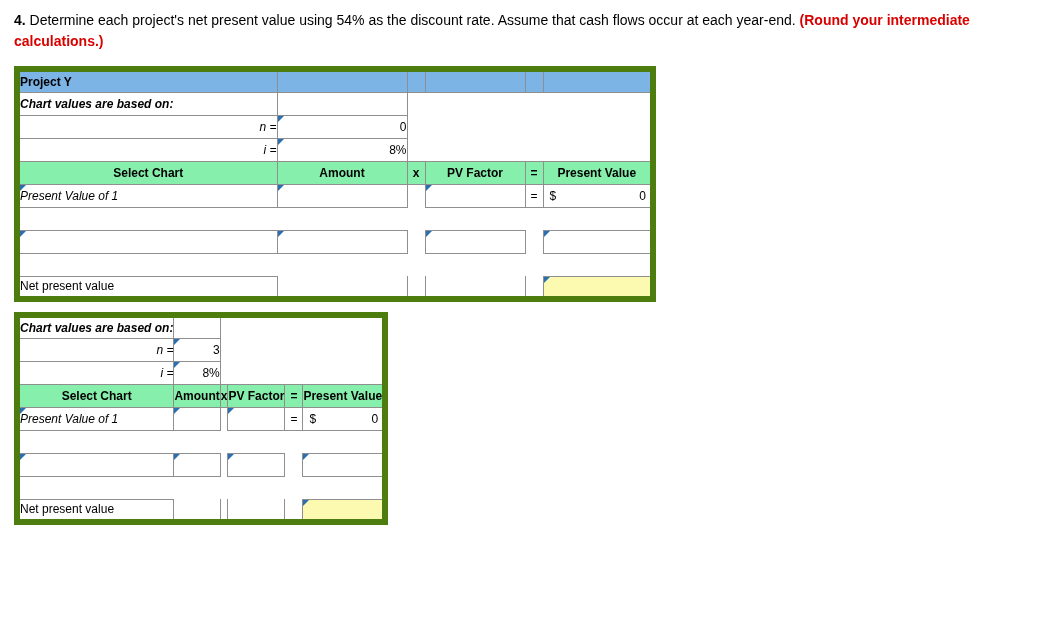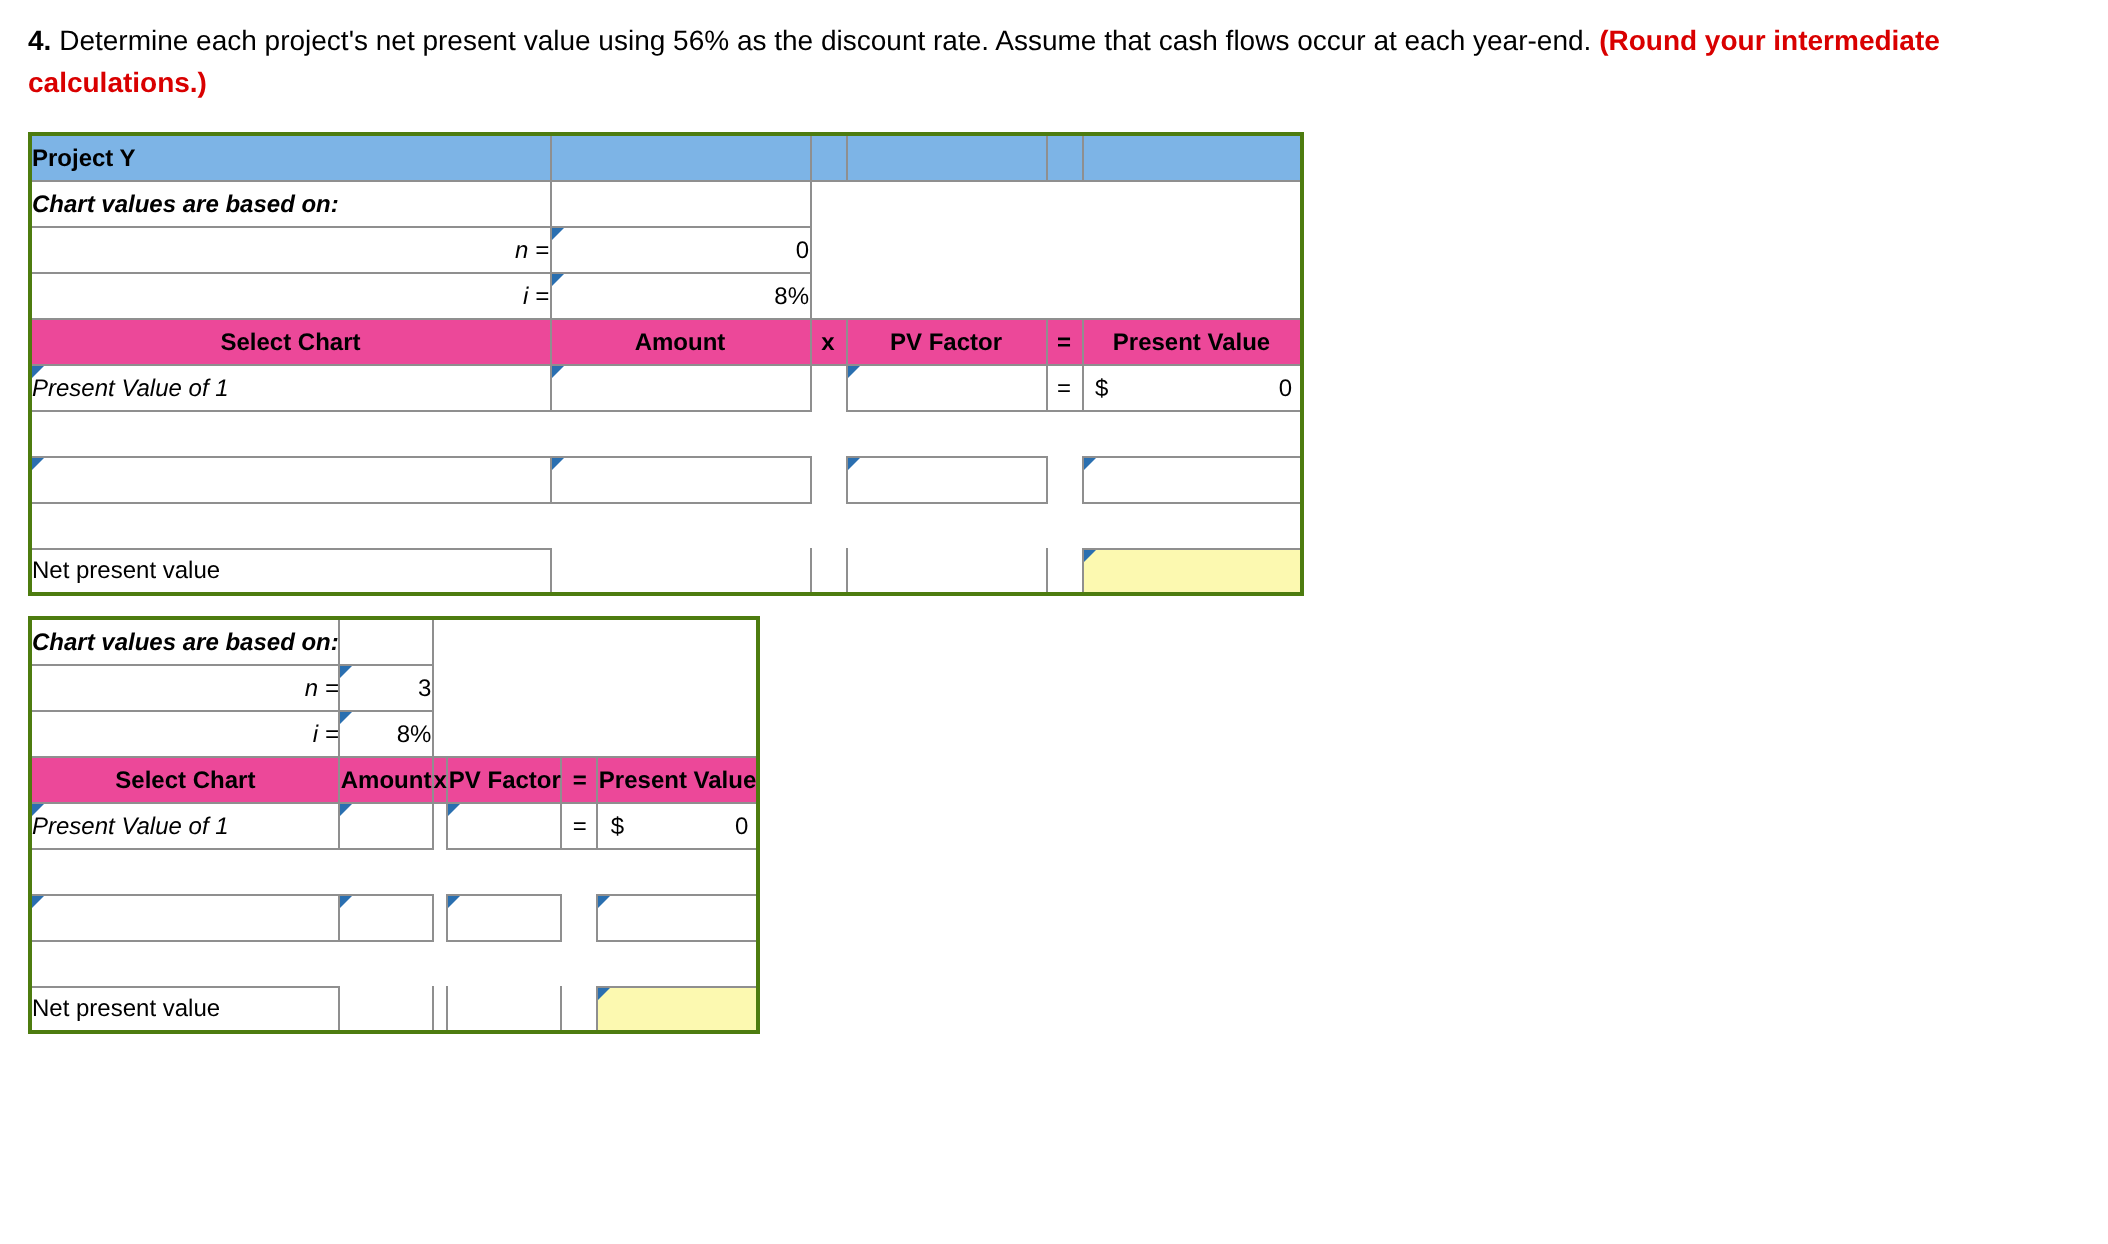--- a/index.html
+++ b/index.html
@@ -13,40 +13,40 @@
   }
   .prompt {
     margin: 0 0 14px 0;
     font-size: 14px;
     line-height: 1.5;
   }
   .prompt b { font-weight: bold; }
   .prompt .red { color: #d90000; font-weight: bold; }
   table.worksheet {
     border-collapse: collapse;
-    border: 2px solid #4d7c0f;
+    border: 6px solid #4d7c0f;
     margin-bottom: 10px;
   }
   table.worksheet td, table.worksheet th {
     border: 1px solid #8f8f8f;
     padding: 0;
     height: 23px;
     vertical-align: middle;
     font-size: 12px;
     box-sizing: border-box;
     background-clip: padding-box;
   }
   .hdr-blue {
     background: #7db4e6;
     font-weight: bold;
     text-align: left;
     padding-left: 6px;
   }
   .gray {
-    background: #ec4899;
+    background: #86efac;
     font-weight: bold;
     text-align: center;
   }
   .label-left {
     font-weight: bold;
     text-align: left;
     padding-left: 6px;
     font-style: italic;
   }
   .plain-left { text-align: left; padding-left: 6px; font-style: italic; }
@@ -81,21 +81,21 @@
   .pv-out .dollar{ padding:0 6px; }
   .pv-out .val{ flex:1; text-align:right; padding-right:4px;}
   .hi { background:#fcf9b0; }
   .spacer6 { height:6px; }
 </style>
 </head>
 <body>
 
 <p class="prompt">
   <b>4.</b>
-  <span>Determine each project's net present value using 56% as the discount rate. Assume that cash flows occur at each year-end.</span>
+  <span>Determine each project's net present value using 54% as the discount rate. Assume that cash flows occur at each year-end.</span>
   <span class="red">(Round your intermediate calculations.)</span>
 </p>
 
 <table class="worksheet">
   <tbody>
       <tr>
     <td class="hdr-blue w-chart" colspan="1">Project Y</td>
     <td class="hdr-blue w-amount"></td>
     <td class="hdr-blue w-op"></td>
     <td class="hdr-blue w-factor"></td>

